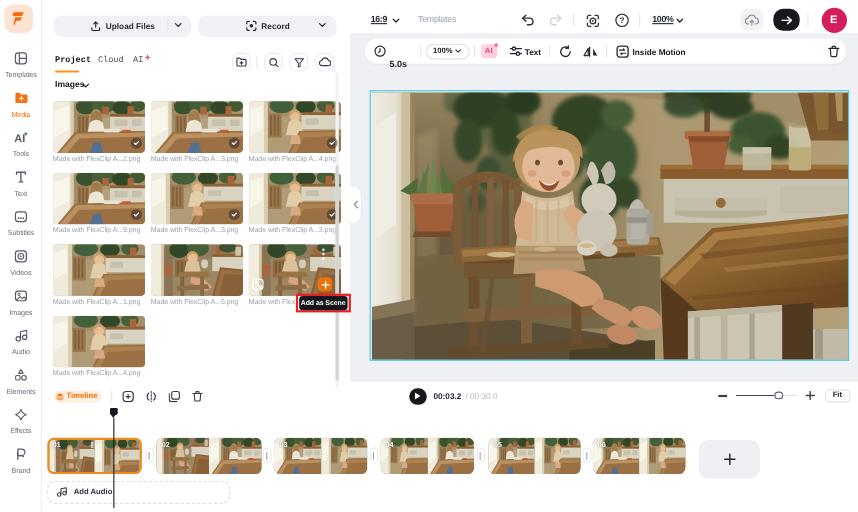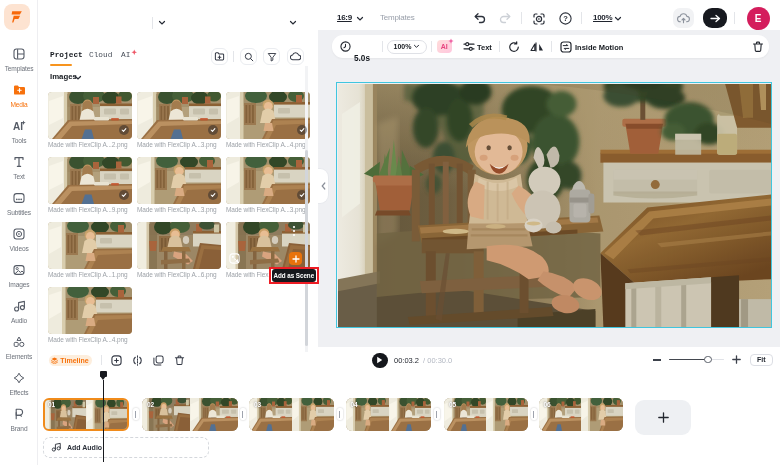--- a/index.html
+++ b/index.html
@@ -146,24 +146,37 @@
 
   <div id="sidebar" class="abs"></div>
   <div class="abs" style="left:4px;top:4px;width:26px;height:26px;background:#fde3d1;border-radius:8px;z-index:6"></div>
   <svg class="abs" style="left:9px;top:9px;z-index:7" width="16" height="16" viewBox="0 0 16 16">
     <path d="M3.2 2.2 L12.8 2.2 L10.9 5.6 L2.6 5.6 Z" fill="#f7690a"></path>
     <path d="M2.5 6.7 L8.9 6.7 L7.2 9.9 L3.4 9.9 L2.2 13.5 L0.9 13.5 Z" fill="#f7690a" transform="translate(2.2,0)"></path>
   </svg>
 
   <div id="panel" class="abs"></div>
 
+  <div class="gbtn" style="left:49px;top:13.5px;width:125px;z-index:6">
+    <svg width="10" height="10" viewBox="0 0 12 12" style="margin-right:4px">
+        <path d="M6 1.2 V7 M3.8 3.2 L6 1.1 8.2 3.2 M1.8 7.5 v2 a1 1 0 0 0 1 1 h6.4 a1 1 0 0 0 1-1 v-2" stroke="#262b35" stroke-width="1.3" fill="none" stroke-linecap="round" stroke-linejoin="round"></path>
+      </svg>
+    <span>Upload Files</span>
+  </div>
   <div class="sep" style="left:152px;top:17px;height:12px;z-index:7"></div>
   <svg class="abs" style="left:158px;top:20px;z-index:7" width="8" height="6" viewBox="0 0 8 6">
       <path d="M1.5 1.5 L4 4 6.5 1.5" stroke="#262b35" stroke-width="1.2" fill="none" stroke-linecap="round"></path>
     </svg>
+  <div class="gbtn" style="left:180px;top:13.5px;width:126px;z-index:6">
+    <svg width="11" height="11" viewBox="0 0 12 12" style="margin-right:4px">
+      <circle cx="6" cy="6" r="1.8" fill="#262b35"></circle>
+      <path d="M1.5 4 v-1.2 a1.3 1.3 0 0 1 1.3-1.3 h1.2 M8 1.5 h1.2 a1.3 1.3 0 0 1 1.3 1.3 v1.2 M10.5 8 v1.2 a1.3 1.3 0 0 1-1.3 1.3 h-1.2 M4 10.5 h-1.2 a1.3 1.3 0 0 1-1.3-1.3 v-1.2" stroke="#262b35" stroke-width="1.2" fill="none" stroke-linecap="round"></path>
+    </svg>
+    <span>Record</span>
+  </div>
   <svg class="abs" style="left:289px;top:20px;z-index:7" width="8" height="6" viewBox="0 0 8 6">
       <path d="M1.5 1.5 L4 4 6.5 1.5" stroke="#262b35" stroke-width="1.2" fill="none" stroke-linecap="round"></path>
     </svg>
 
   <div class="tab on abs" style="left:50px;top:51px;z-index:6">Project</div>
   <div class="abs" style="left:49.5px;top:63.5px;width:22px;height:2.8px;background:#f7941e;border-radius:2px;z-index:6"></div>
   <div class="tab abs" style="left:89px;top:51px;z-index:6">Cloud</div>
   <div class="tab abs" style="left:121px;top:51px;z-index:6">AI</div>
   <svg class="abs" style="left:130.5px;top:48.5px;z-index:6" width="6.5" height="6.5" viewBox="0 0 8 8">
       <path d="M4 0.5 L5 3 7.5 4 5 5 4 7.5 3 5 0.5 4 3 3 Z" fill="#ee5767"></path>
@@ -624,21 +637,21 @@
     </svg>
   <svg class="abs" style="left:174px;top:355px;z-index:6" width="11" height="11" viewBox="0 0 12 12">
       <path d="M1.5 3 h9 M4.5 3 V1.8 a0.7 0.7 0 0 1 .7-.7 h1.6 a0.7 0.7 0 0 1 .7.7 V3 M2.8 3 l.5 6.5 a1 1 0 0 0 1 .9 h3.4 a1 1 0 0 0 1-.9 L9.2 3" stroke="#343945" stroke-width="1.1" fill="none" stroke-linecap="round" stroke-linejoin="round"></path>
     </svg>
 
   <div class="abs" style="left:372px;top:352.5px;width:15.5px;height:15.5px;background:#15171c;border-radius:50%;z-index:6;display:flex;align-items:center;justify-content:center">
     <svg width="7" height="8" viewBox="0 0 7 8">
         <path d="M1.2 0.8 L6.2 4 1.2 7.2 Z" fill="#fff"></path>
       </svg>
   </div>
-  <div class="abs" style="left:394px;top:356px;font-size:7.5px;font-weight:normal;color:#23272f;z-index:6">00:03.2</div>
+  <div class="abs" style="left:394px;top:356px;font-size:7.5px;font-weight:bold;color:#23272f;z-index:6">00:03.2</div>
   <div class="abs" style="left:421px;top:356px;font-size:7.5px;color:#b3b8c2;z-index:6">&nbsp;/ 00:30.0</div>
 
   <div class="abs" style="left:653px;top:359px;width:8px;height:1.6px;background:#3c414b;z-index:6"></div>
   <div class="abs" style="left:669px;top:358.5px;width:39px;height:1.8px;background:#43474f;border-radius:1px;z-index:6"></div>
   <div class="abs" style="left:708px;top:358.5px;width:16px;height:1.8px;background:#e0e2e7;border-radius:1px;z-index:6"></div>
   <div class="abs" style="left:704px;top:355.5px;width:7.5px;height:7.5px;background:#fff;border:1.4px solid #595e68;border-radius:50%;z-index:7"></div>
   <svg class="abs" style="left:732px;top:355px;z-index:6" width="9" height="9" viewBox="0 0 9 9">
       <path d="M4.5 0.8 v7.4 M0.8 4.5 h7.4" stroke="#3c414b" stroke-width="1.3" stroke-linecap="round"></path>
     </svg>
   <div class="abs" style="left:750px;top:353.5px;width:22.5px;height:12.5px;border:1px solid #dcdee4;border-radius:4px;background:#fff;z-index:6;display:flex;align-items:center;justify-content:center">

